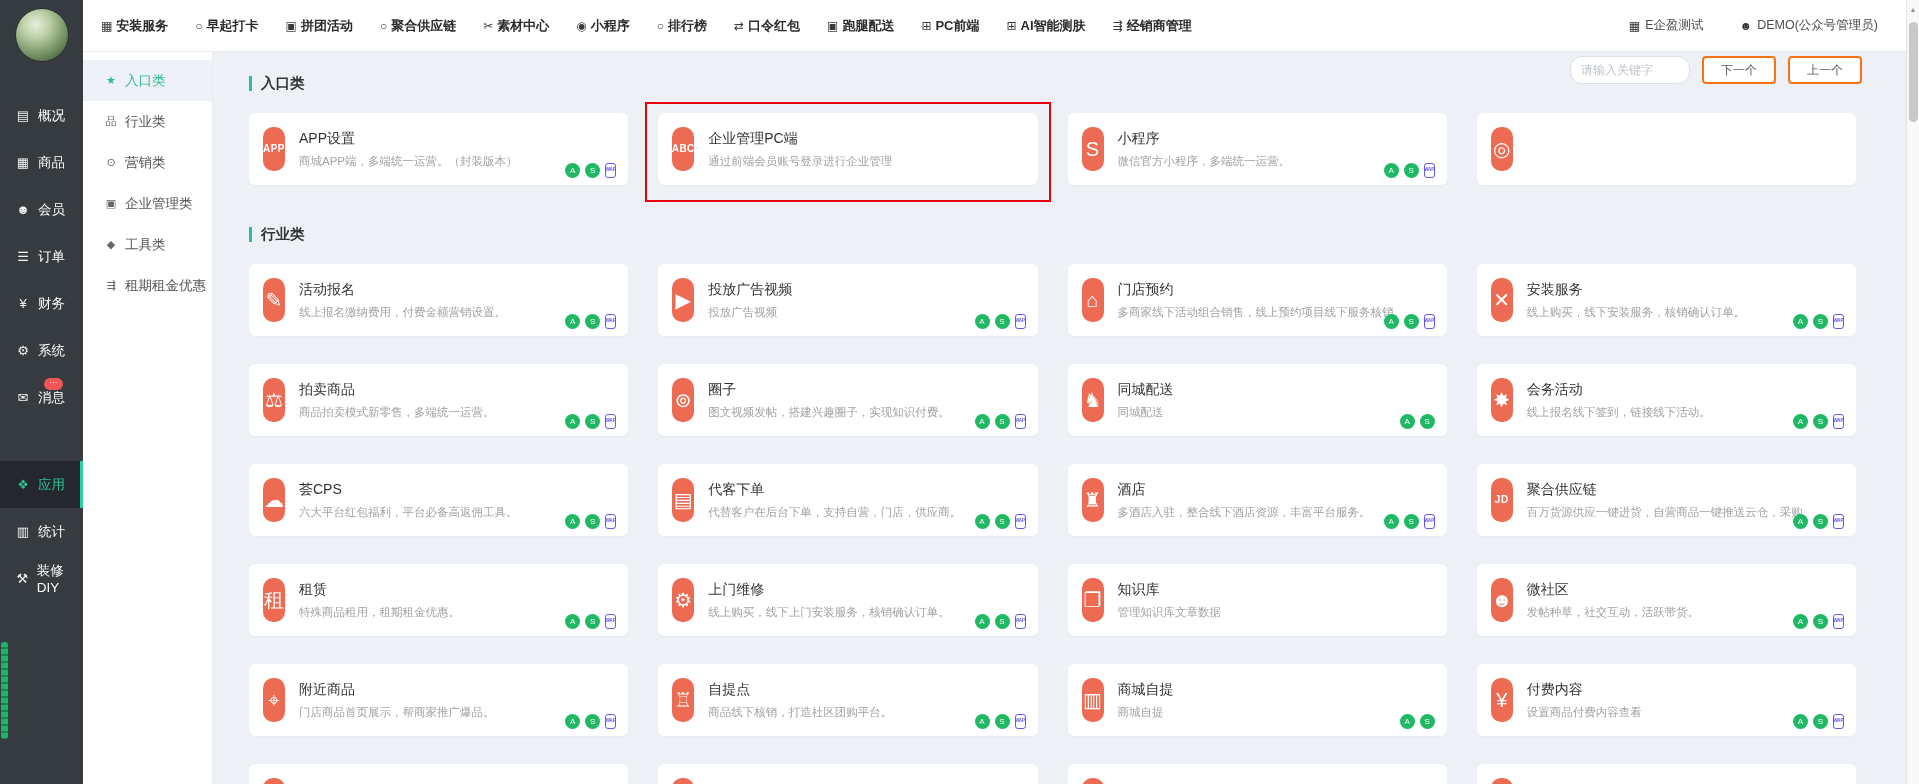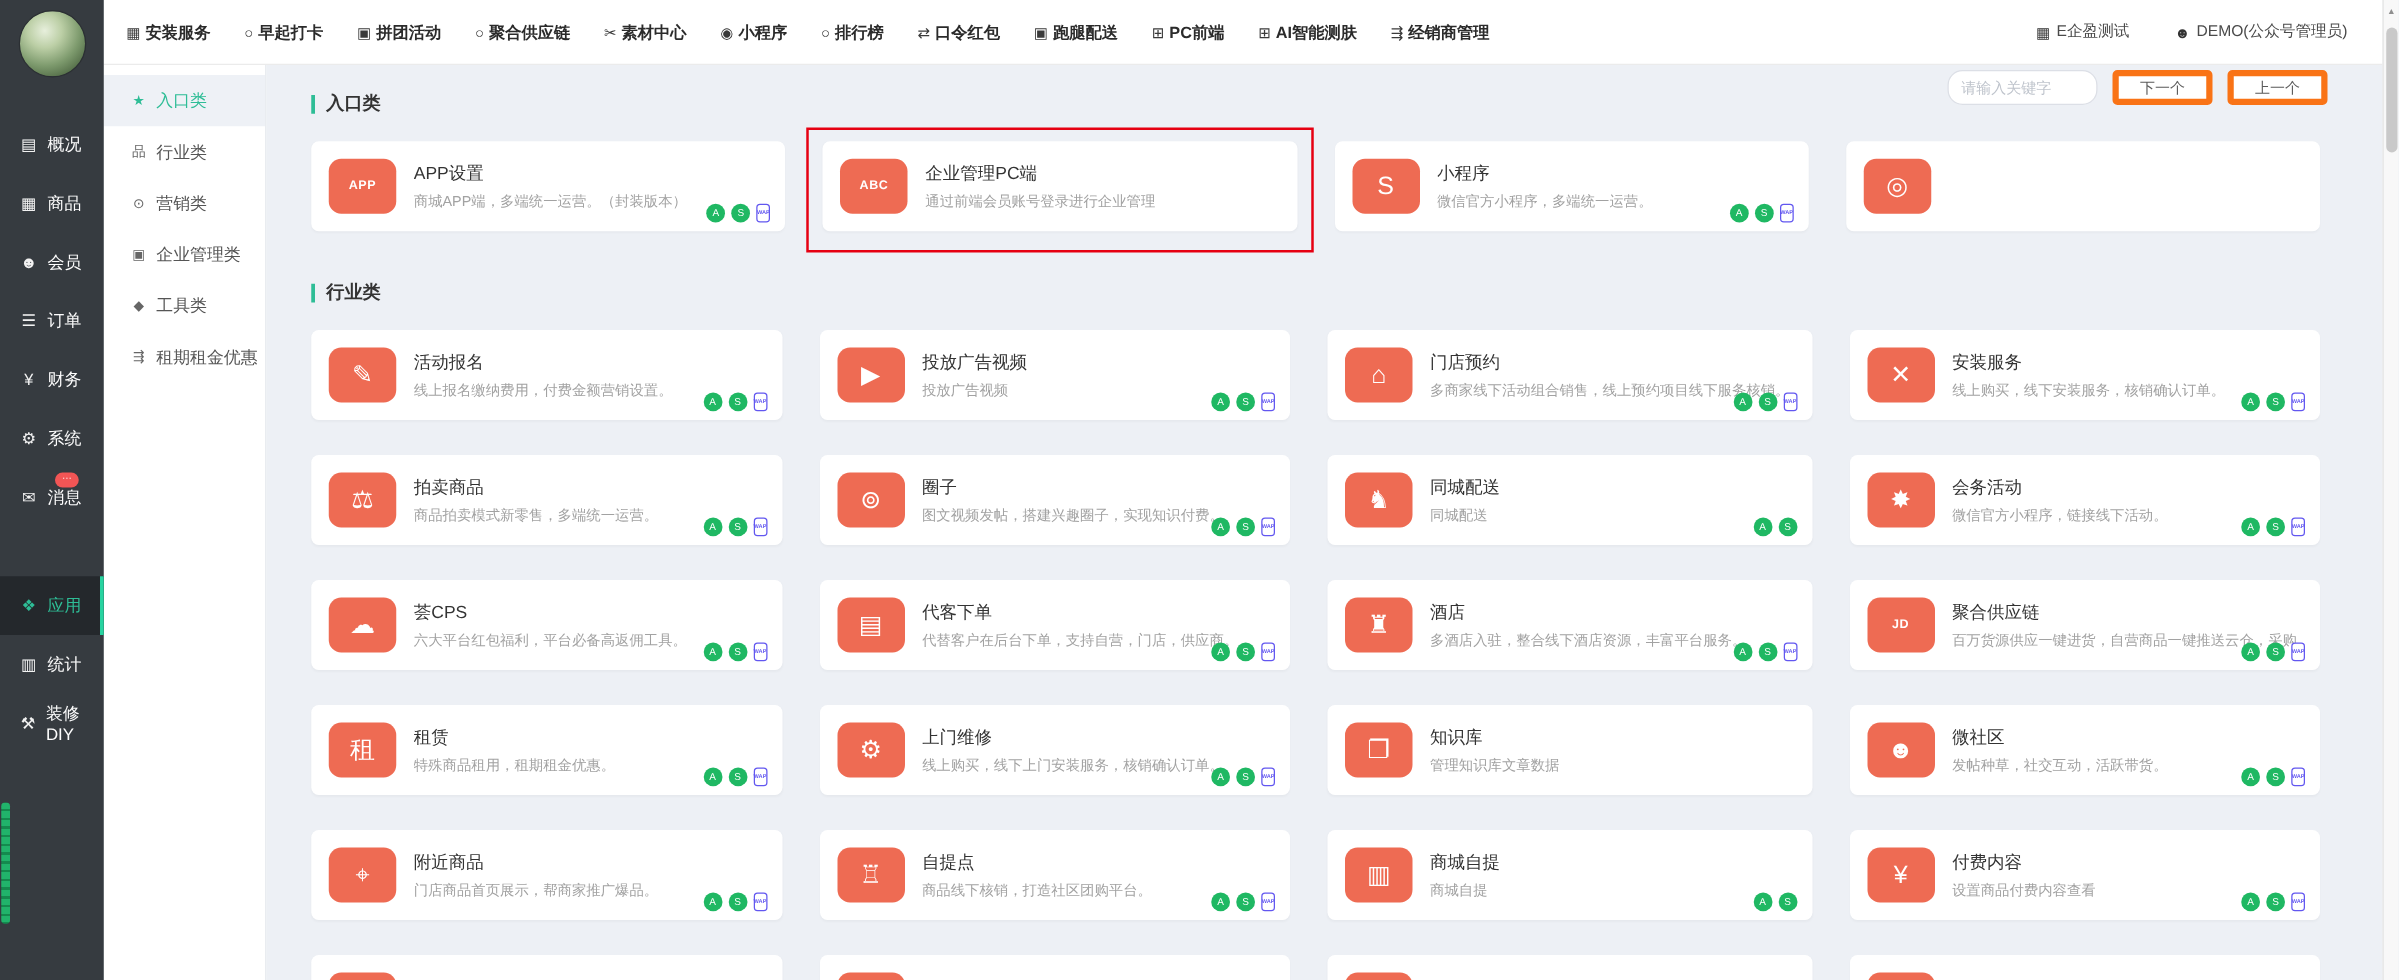--- a/index.html
+++ b/index.html
@@ -42,32 +42,32 @@
   .cat-item.active { background:#eef1f6; color:#2ebd96; }
   .cat-item.active .js-icon { color:#2ebd96; }
 
   
   main { position:absolute; left:213px; top:52px; right:13px; bottom:0; background:#edf0f5;
     padding:24px 50px 0 36px; overflow:hidden; }
   .toolbar { position:absolute; top:4px; right:44px; display:flex; gap:12px; z-index:2; }
   .toolbar input { width:120px; height:28px; border:1px solid #dcdfe6; border-radius:12px; background:#fff;
     padding:0 10px; font-size:12px; color:#333; outline:none; font-family:inherit; }
   .toolbar input::placeholder { color:#bfc4cc; }
-  .toolbar button { height:28px; padding:0 17px; border:5px solid #f97316; border-radius:4px; background:#fff;
+  .toolbar button { height:28px; padding:0 17px; border:2px solid #f97316; border-radius:4px; background:#fff;
     font-size:12px; color:#5a5a5a; cursor:pointer; font-family:inherit; }
   .sec-title { font-size:14.5px; line-height:15px; color:#333; font-weight:600;
     border-left:3px solid #2ebd96; padding-left:9px; margin-bottom:22px; }
   .sec2 .sec-title { margin-top:42px; }
   .grid { display:grid; grid-template-columns:repeat(4,1fr); column-gap:30px; row-gap:28px; }
 
   .card { position:relative; background:#fff; border-radius:6px; height:72px; display:flex;
     align-items:center; padding:0 14px; box-shadow:0 1px 2px rgba(0,0,0,0.03); cursor:pointer; }
   .card.highlight::after { content:""; position:absolute; left:-13px; right:-13px; top:-11px; bottom:-17px;
     border:2px solid #e60012; pointer-events:none; }
-  .c-icon { width:54px; height:44px; border-radius:10px; background:#ee6b53; color:#fff; flex-shrink:0;
+  .c-icon { width:22px; height:44px; border-radius:10px; background:#ee6b53; color:#fff; flex-shrink:0;
     display:flex; align-items:center; justify-content:center; margin-right:14px; }
   .glyph { font-size:20px; line-height:1; }
   .glyph.sm { font-size:10px; font-weight:bold; letter-spacing:0.5px; }
   .c-body { flex:1; min-width:0; padding-right:4px; align-self:center; }
   .c-title { font-size:14px; color:#333; font-weight:400; margin-bottom:6px; white-space:nowrap; overflow:hidden; }
   .c-desc { font-size:11.5px; color:#a2a2a2; white-space:nowrap; overflow:hidden; text-overflow:ellipsis; }
   .picons { position:absolute; right:12px; bottom:7px; display:flex; gap:5px; align-items:center; }
   .picon { width:15px; height:15px; border-radius:50%; background:#1fb863; color:#fff; font-size:8px;
     display:flex; align-items:center; justify-content:center; line-height:1; }
   .picon.wap { width:11px; height:15px; border-radius:3px; background:#fff; border:1px solid #6257f0;
@@ -393,21 +393,21 @@
               <span class="picon app">A</span>
               <span class="picon wxapp">S</span>
             </div>
           </div>
           <div class="card">
             <div class="c-icon">
               <span class="glyph">✸</span>
             </div>
             <div class="c-body">
               <div class="c-title">会务活动</div>
-              <div class="c-desc">微信官方小程序，链接线下活动。</div>
+              <div class="c-desc">线上报名线下签到，链接线下活动。</div>
             </div>
             <div class="picons">
               <span class="picon app">A</span>
               <span class="picon wxapp">S</span>
               <span class="picon wap">WAP</span>
             </div>
           </div>
           <div class="card">
             <div class="c-icon">
               <span class="glyph">☁</span>

